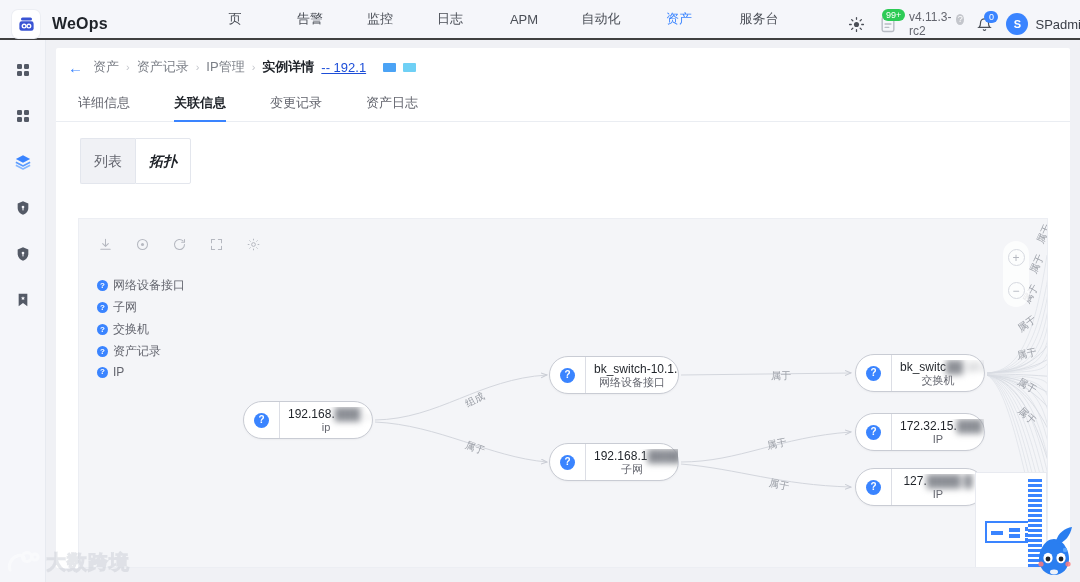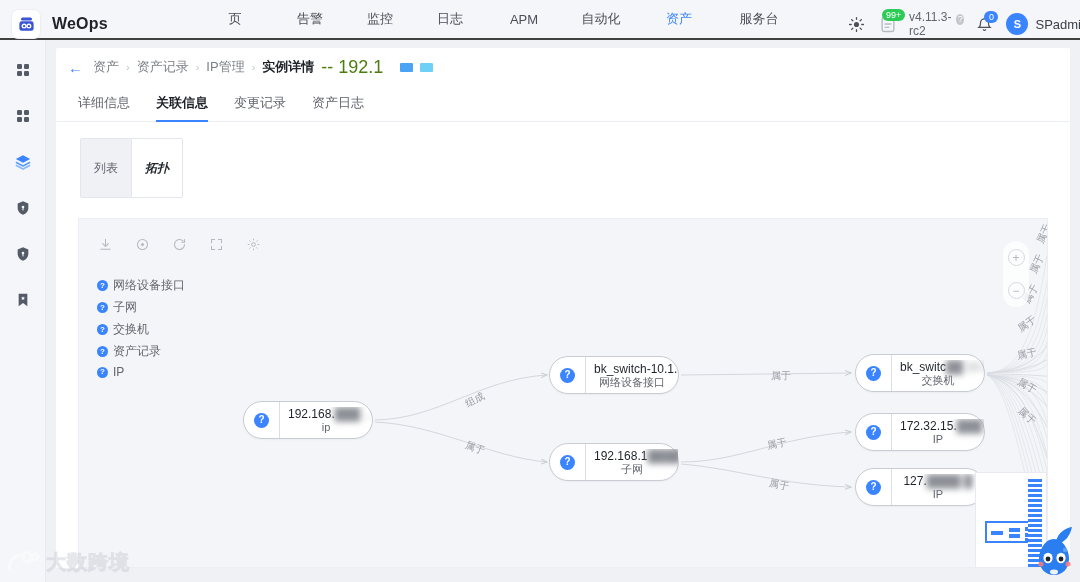--- a/index.html
+++ b/index.html
@@ -71,34 +71,34 @@
   .card {
     background: #fff; border-radius: 2px; width: 1014px; height: 520px;
     position: relative; overflow: hidden;
   }
 
   .breadcrumb { display: flex; align-items: center; height: 38px; padding: 0 0 0 12px; gap: 7px; }
   .back-arrow { color: #3a84ff; font-size: 15px; cursor: pointer; margin-right: 3px; }
   .bc-link { color: #7b7f87; font-size: 13px; cursor: pointer; }
   .bc-sep { color: #c4c6cc; font-size: 11px; }
   .bc-current { color: #1f2329; font-size: 13px; font-weight: bold; }
-  .bc-suffix { color: #4d7c0f; font-size: 18px; font-weight: normal; }
+  .bc-suffix { color: #1d4ed8; font-size: 13px; font-weight: normal; text-decoration: underline; }
   .bc-chip { width: 13px; height: 9px; border-radius: 1px; display: inline-block; }
 
-  .tabs { display: flex; align-items: flex-end; height: 36px; padding-left: 22px; gap: 26px;
+  .tabs { display: flex; align-items: flex-end; height: 36px; padding-left: 22px; gap: 44px;
           border-bottom: 1px solid #eaedf2; }
   .tab { font-size: 13px; color: #63656e; padding-bottom: 9px; cursor: pointer; position: relative; }
   .tab.active { color: #1f2329; font-weight: bold; }
   .tab.active::after {
     content: ""; position: absolute; left: 0; right: 0; bottom: -1px; height: 2px; background: #3a84ff;
   }
 
   .subtabs { display: flex; padding: 16px 0 0 24px; }
   .seg {
-    font-size: 12px; padding: 21px 13px; border: 1px solid #e3e6ed; cursor: pointer;
+    font-size: 14px; padding: 14px 13px; border: 1px solid #e3e6ed; cursor: pointer;
     background: #f0f1f5; color: #63656e; line-height: 16px;
   }
   .seg:first-child { border-radius: 2px 0 0 2px; border-right: none; }
   .seg:last-child { border-radius: 0 2px 2px 0; font-style: italic; }
   .seg.active { background: #fff; color: #1f2329; font-weight: bold; }
 
   
   .topo {
     position: absolute; left: 22px; top: 170px; width: 970px; height: 350px;
     background: #f4f5f8; border: 1px solid #eceef3; overflow: hidden;

